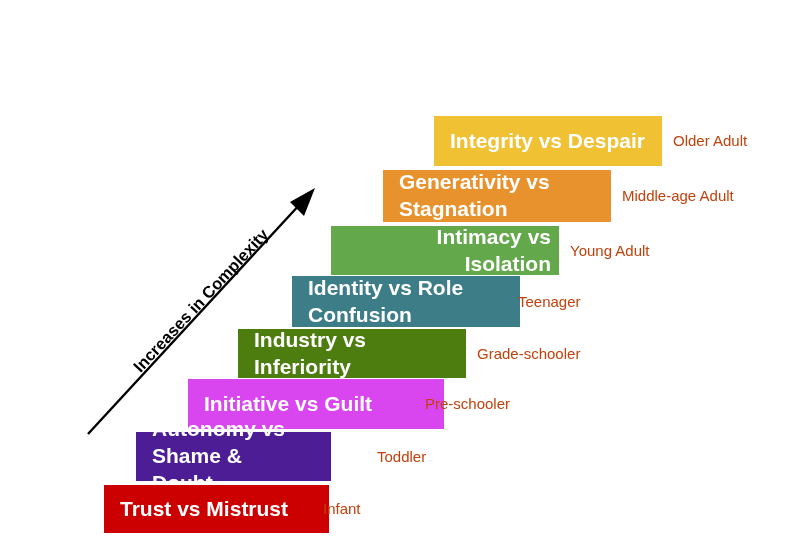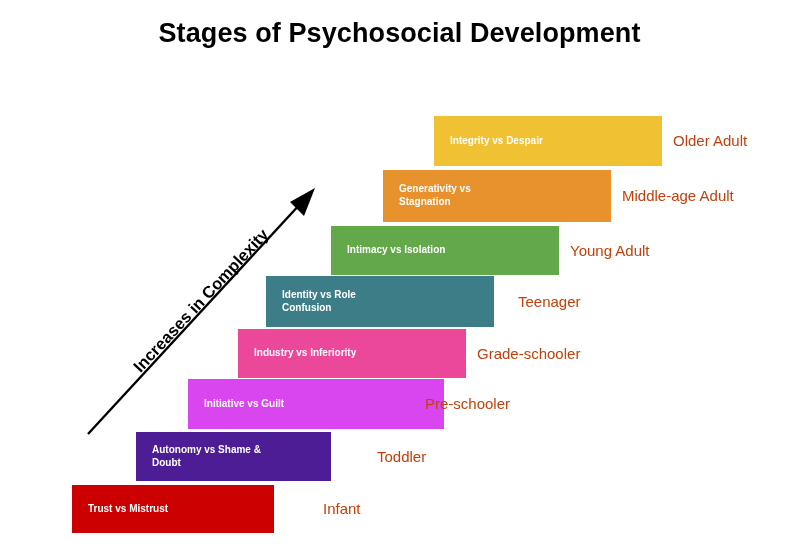--- a/index.html
+++ b/index.html
@@ -34,21 +34,21 @@
     position: absolute;
     box-sizing: border-box;
     display: flex;
     align-items: center;
     padding-left: 16px;
     padding-right: 8px;
   }
   .stage-bar .stage-label {
     color: #ffffff;
     font-weight: bold;
-    font-size: 10px;
+    font-size: 21px;
     line-height: 1.28;
     white-space: pre-line;
   }
   .age-label {
     position: absolute;
     color: #c2410c;
     font-size: 15px;
     line-height: 1.2;
     white-space: nowrap;
   }
@@ -72,21 +72,20 @@
     transform: rotate(-47deg);
     transform-origin: center center;
     white-space: nowrap;
   }
 </style>
 </head>
 <body>
 
 <div id="canvas">
 
-  <div id="chart-title">Stages of Psychosocial Development</div>
 
   <svg id="complexity-arrow" viewBox="0 0 290 300" xmlns="http://www.w3.org/2000/svg">
     <line x1="28" y1="274" x2="242" y2="42" stroke="#000000" stroke-width="2.4"></line>
     <polygon points="255,28 230,42 244,56" fill="#000000"></polygon>
   </svg>
 
   <div id="arrow-caption">Increases in Complexity</div>
 
   <div id="stages-layer">
       <div class="stage-bar" style="left: 434px; top: 116px; width: 228px; height: 50px; background: rgb(239, 193, 51);">
@@ -95,37 +94,37 @@
       <div class="age-label" style="left: 673px; top: 132px;">Older Adult</div>
       <div class="stage-bar" style="left: 383px; top: 170px; width: 228px; height: 52px; background: rgb(232, 146, 46);">
         <span class="stage-label">Generativity vs
 Stagnation</span>
       </div>
       <div class="age-label" style="left: 622px; top: 187px;">Middle-age Adult</div>
       <div class="stage-bar" style="left: 331px; top: 226px; width: 228px; height: 49px; background: rgb(99, 168, 75); text-align: right;">
         <span class="stage-label">Intimacy vs Isolation</span>
       </div>
       <div class="age-label" style="left: 570px; top: 241.5px;">Young Adult</div>
-      <div class="stage-bar" style="left: 266px; top: 276px; width: 228px; height: 51px; background: rgb(61, 125, 135);">
+      <div class="stage-bar" style="left: 292px; top: 276px; width: 228px; height: 51px; background: rgb(61, 125, 135);">
         <span class="stage-label">Identity vs Role
 Confusion</span>
       </div>
       <div class="age-label" style="left: 518px; top: 292.5px;">Teenager</div>
-      <div class="stage-bar" style="left: 238px; top: 329px; width: 228px; height: 49px; background: #ec4899;">
+      <div class="stage-bar" style="left: 238px; top: 329px; width: 228px; height: 49px; background: #4d7c0f;">
         <span class="stage-label">Industry vs Inferiority</span>
       </div>
       <div class="age-label" style="left: 477px; top: 344.5px;">Grade-schooler</div>
       <div class="stage-bar" style="left: 188px; top: 379px; width: 256px; height: 50px; background: #d946ef;">
         <span class="stage-label">Initiative vs Guilt</span>
       </div>
       <div class="age-label" style="left: 425px; top: 395px;">Pre-schooler</div>
       <div class="stage-bar" style="left: 136px; top: 432px; width: 195px; height: 49px; background: #4c1d95;">
         <span class="stage-label">Autonomy vs Shame &amp;
 Doubt</span>
       </div>
       <div class="age-label" style="left: 377px; top: 447.5px;">Toddler</div>
-      <div class="stage-bar" style="left: 72px; top: 485px; width: 202px; height: 48px; background: rgb(204, 0, 0);">
+      <div class="stage-bar" style="left: 104px; top: 485px; width: 225px; height: 48px; background: rgb(204, 0, 0);">
         <span class="stage-label">Trust vs Mistrust</span>
       </div>
       <div class="age-label" style="left: 323px; top: 500px;">Infant</div>
     </div>
 
 </div>
 
 </body></html>

